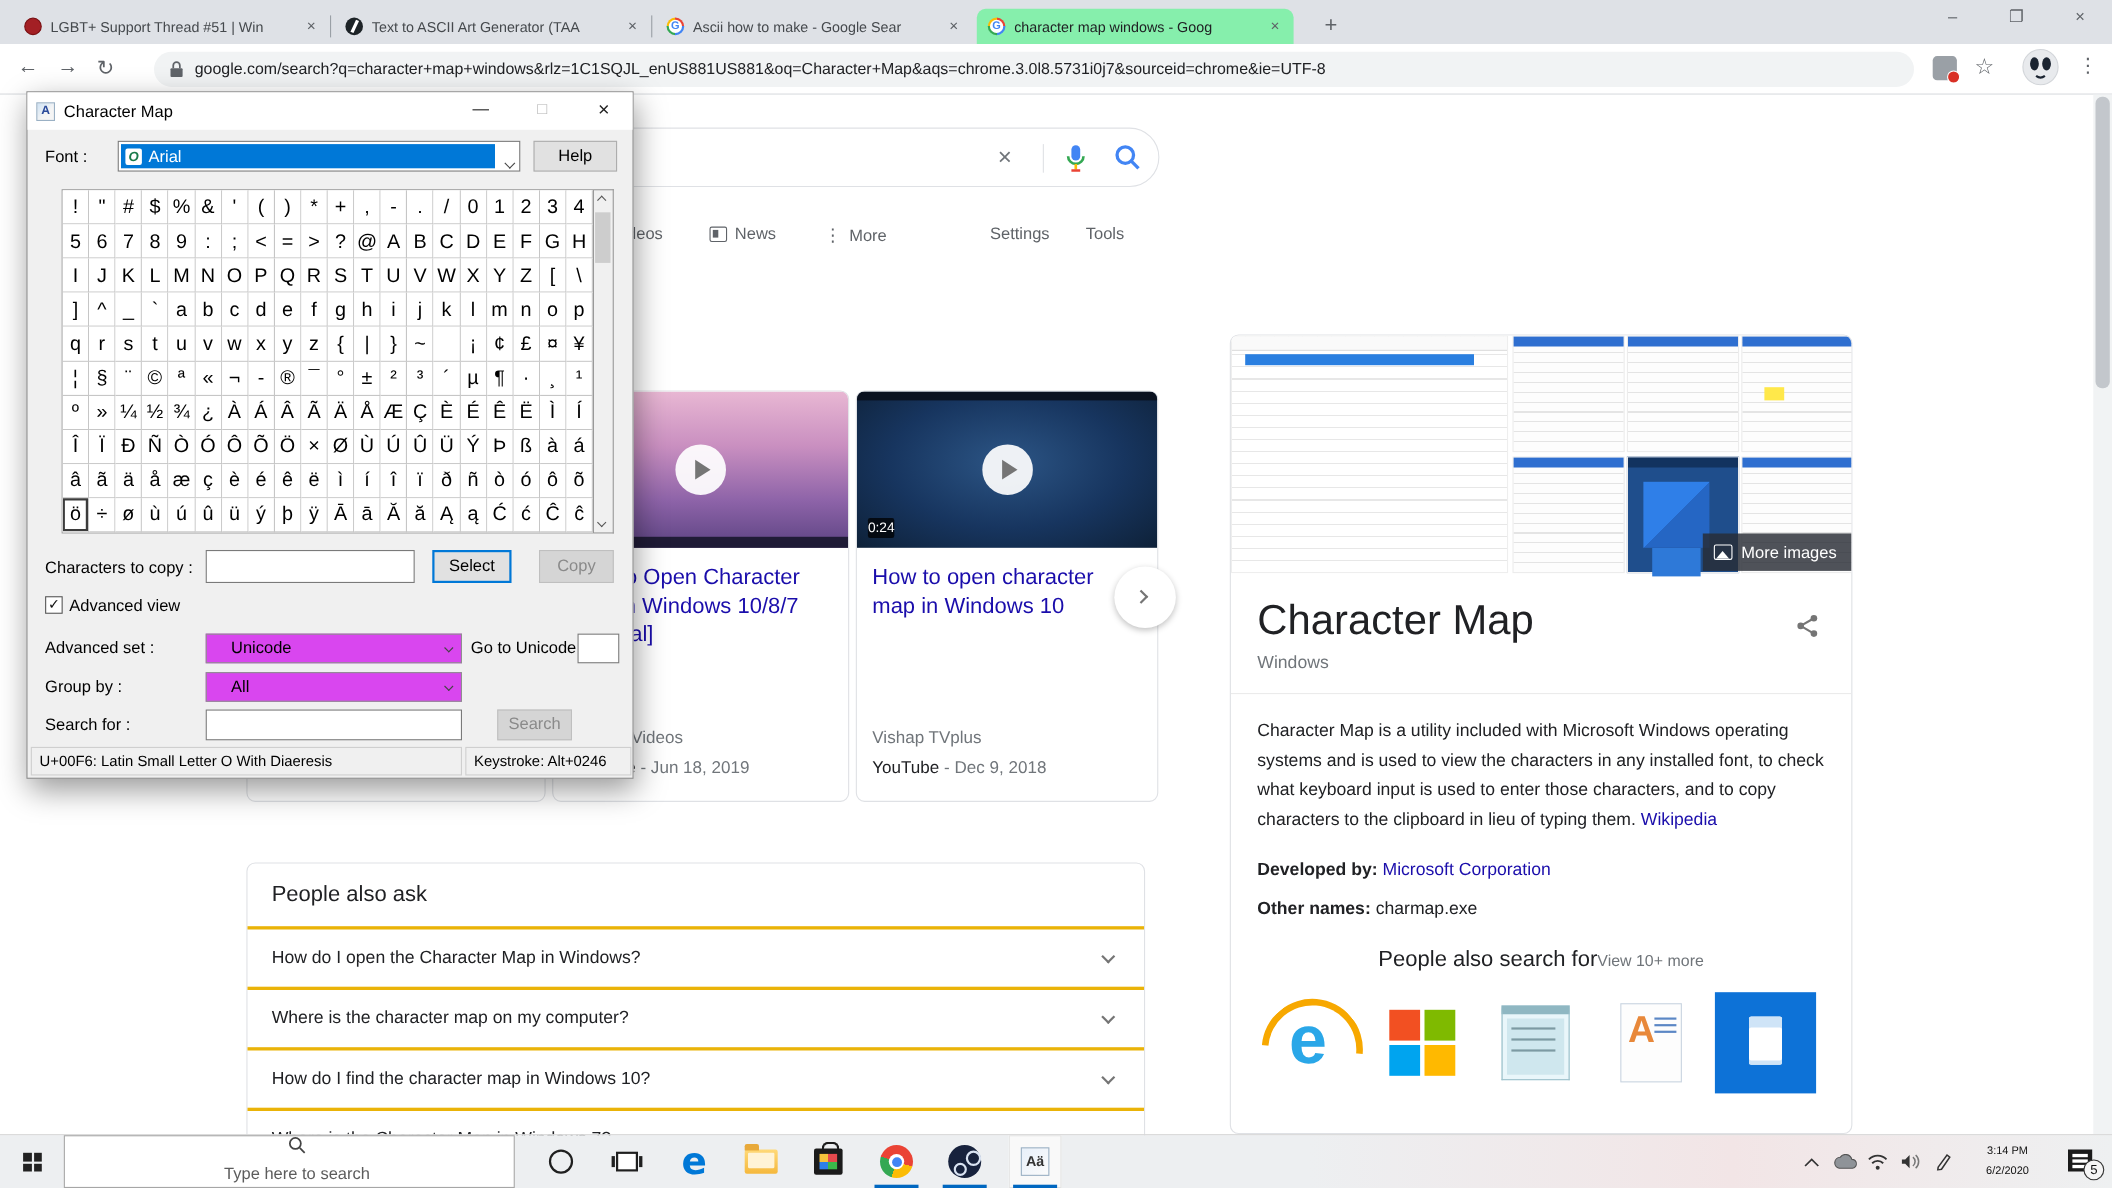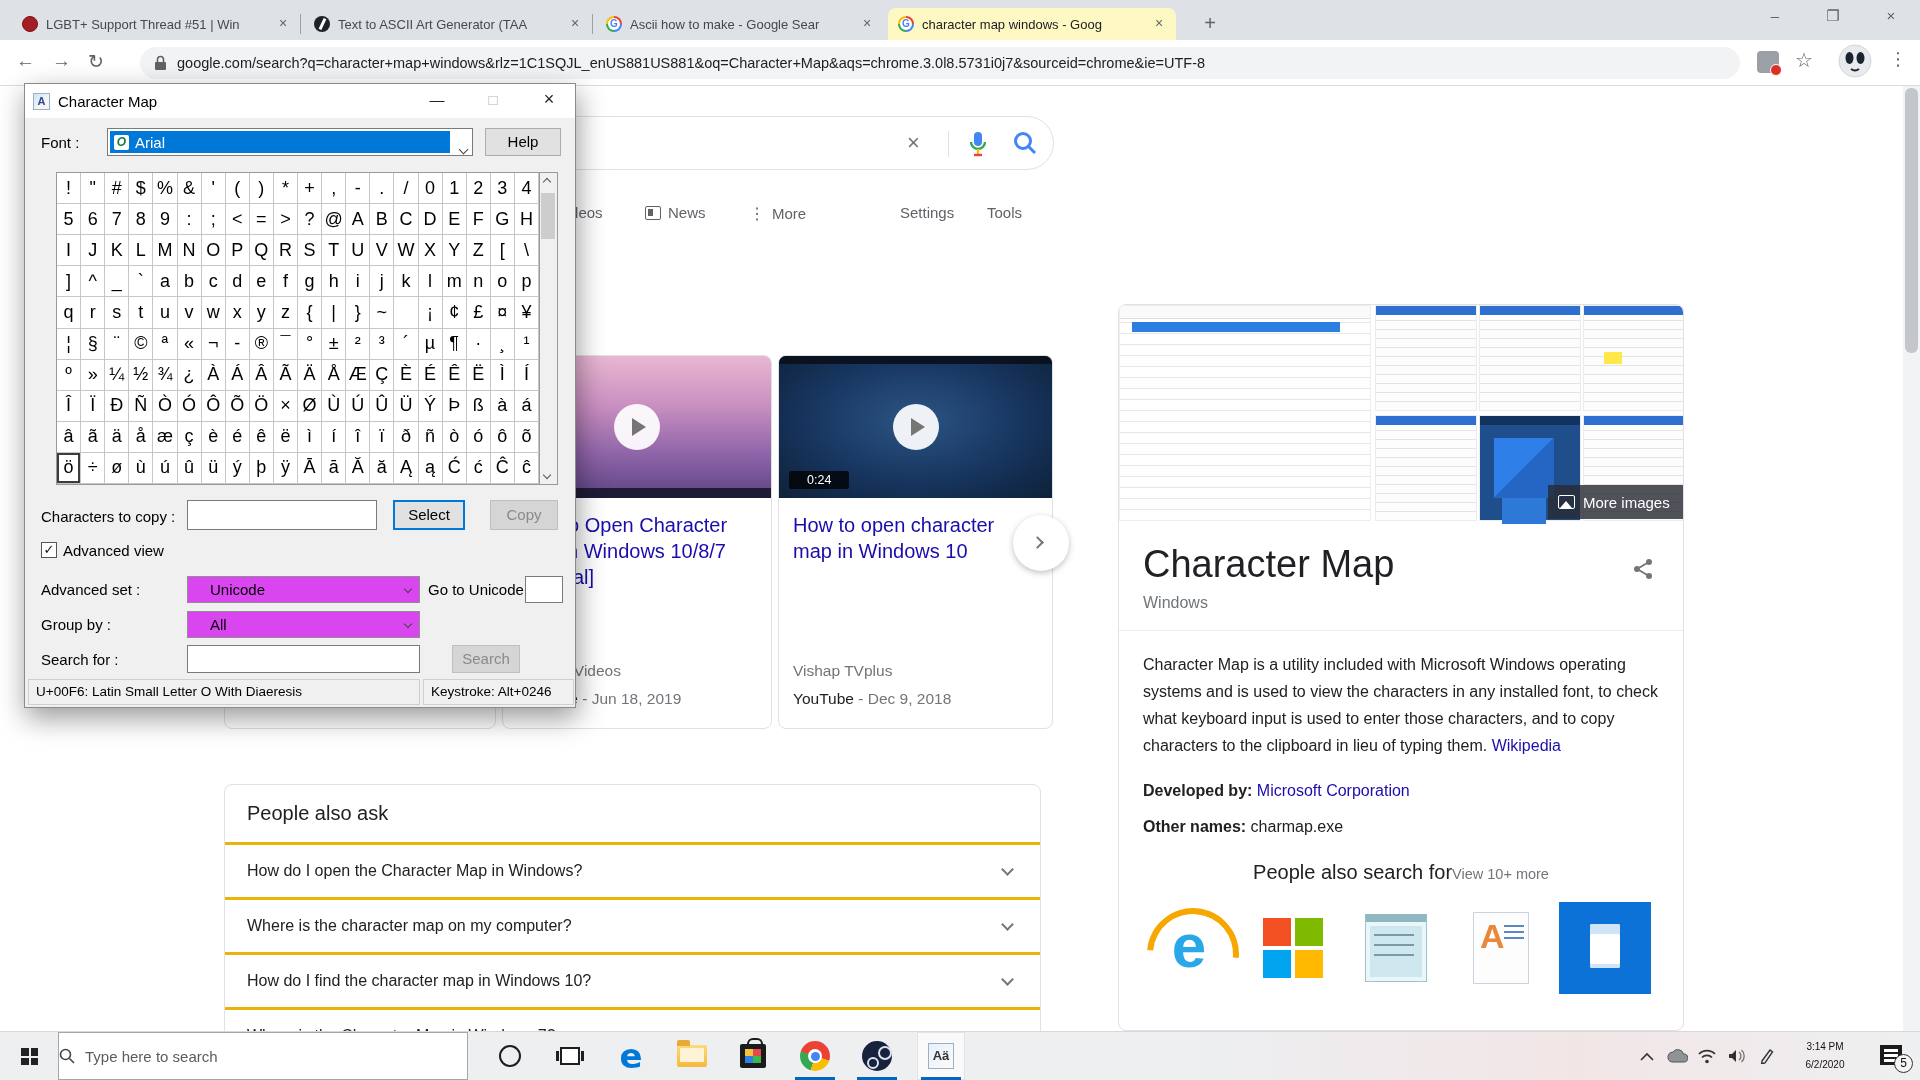--- a/index.html
+++ b/index.html
@@ -5,21 +5,21 @@
   * { margin:0; padding:0; box-sizing:border-box; }
   html,body { width:1920px; height:1080px; overflow:hidden; background:#fff;
     font-family:"Liberation Sans", sans-serif; }
   #screen { position:relative; width:1920px; height:1080px; overflow:hidden; }
 
   
   .tabbar { position:absolute; left:0; top:0; width:1920px; height:40px; background:#dee1e6; }
   .tab { position:absolute; top:8px; height:32px; width:288px; display:flex; align-items:center;
     padding:0 8px 0 10px; color:#45494d; font-size:13px; }
   .tab .sep { position:absolute; right:-1px; top:6px; width:1px; height:20px; background:#9aa0a6; }
-  .tab.active { background:#fef9c3; border-radius:8px 8px 0 0; color:#202124; }
+  .tab.active { background:#86efac; border-radius:8px 8px 0 0; color:#202124; }
   .tab-title { flex:1; white-space:nowrap; overflow:hidden; margin-left:8px; }
   .tab-close { width:18px; height:18px; border-radius:50%; text-align:center; line-height:16px;
     font-size:14px; color:#5f6368; flex:none; }
   .favicon { width:16px; height:16px; border-radius:50%; flex:none; position:relative; }
   .fav-red { background:#a31f24; border:1px solid #7a1114; }
   .fav-dark { background:#1d2327; }
   .fav-dark::after { content:""; position:absolute; left:7px; top:2px; width:3px; height:12px;
     background:#fff; transform:rotate(25deg); }
   .g-ic { width:16px; height:16px; border-radius:50%; flex:none;
     background:conic-gradient(#ea4335 0 25%, #4285f4 25% 50%, #34a853 50% 75%, #fbbc05 75% 100%);
@@ -64,21 +64,21 @@
     border-top:3px solid transparent; border-bottom:3px solid transparent; }
 
   .vcard { position:absolute; top:355px; height:374px; background:#fff; border:1px solid #dfe1e5;
     border-radius:8px; overflow:hidden; }
   .vthumb { position:relative; width:100%; height:142px; }
   .playbtn { position:absolute; left:50%; top:50%; width:46px; height:46px; margin:-23px 0 0 -23px;
     background:rgba(255,255,255,.92); border-radius:50%; }
   .playbtn::after { content:""; position:absolute; left:18px; top:14px; border-left:14px solid #757575;
     border-top:9px solid transparent; border-bottom:9px solid transparent; }
   .duration { position:absolute; left:10px; bottom:9px; background:rgba(0,0,0,.75); color:#fff;
-    font-size:12.5px; padding:2px 18px; border-radius:2px; }
+    font-size:12.5px; padding:2px 0; border-radius:2px; }
   .vbody { padding:14px 14px 0; }
   .vtitle { color:#1a0dab; font-size:20px; line-height:26px; max-height:80px; overflow:hidden; }
   .vchan { position:absolute; left:14px; bottom:48px; color:#70757a; font-size:15.5px; }
   .vdate { position:absolute; left:14px; bottom:20px; font-size:15.5px; color:#70757a; }
   .vdate b { color:#202124; font-weight:normal; }
   .thumb2 { background:linear-gradient(180deg,#e8b7d3 0%,#c98fc0 35%,#8d63a8 70%,#5d4483 100%); }
   .thumb2::before { content:""; position:absolute; left:0; bottom:0; width:100%; height:10px;
     background:rgba(20,20,40,.85); }
   .thumb3 { background:radial-gradient(ellipse at 50% 45%, #2c5585 0%, #173túl55 50%, #0e2138 100%);
     background:radial-gradient(ellipse at 50% 45%, #2c5585 0%, #17355f 55%, #0e2138 100%); }
@@ -212,22 +212,22 @@
 
   
   .taskbar { position:absolute; left:0; top:1031px; width:1920px; height:49px; z-index:90;
     background:linear-gradient(90deg,#edeff1 0%,#edeff1 62%,#f2e5e6 82%,#eef0f1 100%);
     border-top:1px solid #d8d8d8; }
   .tb-start { position:absolute; left:0; top:0; width:58px; height:48px; }
   .tb-winlogo { position:absolute; left:21px; top:16px; width:17px; height:17px;
     display:grid; grid-template-columns:1fr 1fr; grid-template-rows:1fr 1fr; gap:2px; }
   .tb-winlogo span { background:#222; }
   .tb-search { position:absolute; left:58px; top:0; width:410px; height:48px; background:#fff;
-    border:1px solid #a6a6a6; display:flex; align-items:center; gap:10px;
-    color:#5c5c5c; font-size:15px; }
+    border:1px solid #a6a6a6; display:flex; align-items:center; padding-left:14px; gap:10px;
+    color:#5c5c5c; font-size:15px;flex-direction:column; }
   .tb-btn { position:absolute; top:0; width:48px; height:48px; display:flex; align-items:center;
     justify-content:center; }
   .tb-underline { position:absolute; bottom:0; left:4px; width:40px; height:3px; background:#0067c0; }
   .tb-btn.activeapp { background:#f9f9f9; box-shadow:inset 0 0 0 1px #e3e3e3; }
   .cortana-ic { width:22px; height:22px; border:2.5px solid #1f1f1f; border-radius:50%; }
   .taskview-ic { width:20px; height:18px; border:2px solid #1f1f1f; position:relative; background:#fff; }
   .taskview-ic::before { content:""; position:absolute; left:-6px; top:2px; width:3px; height:10px; background:#1f1f1f; }
   .taskview-ic::after { content:""; position:absolute; right:-6px; top:2px; width:3px; height:10px; background:#1f1f1f; }
   .edge-ic { font-size:34px; font-weight:bold; color:#0078d7; line-height:44px; font-family:"DejaVu Sans",sans-serif; }
   .folder-ic { width:30px; height:22px; background:linear-gradient(180deg,#ffd978,#f5b83d); border-radius:2px;

